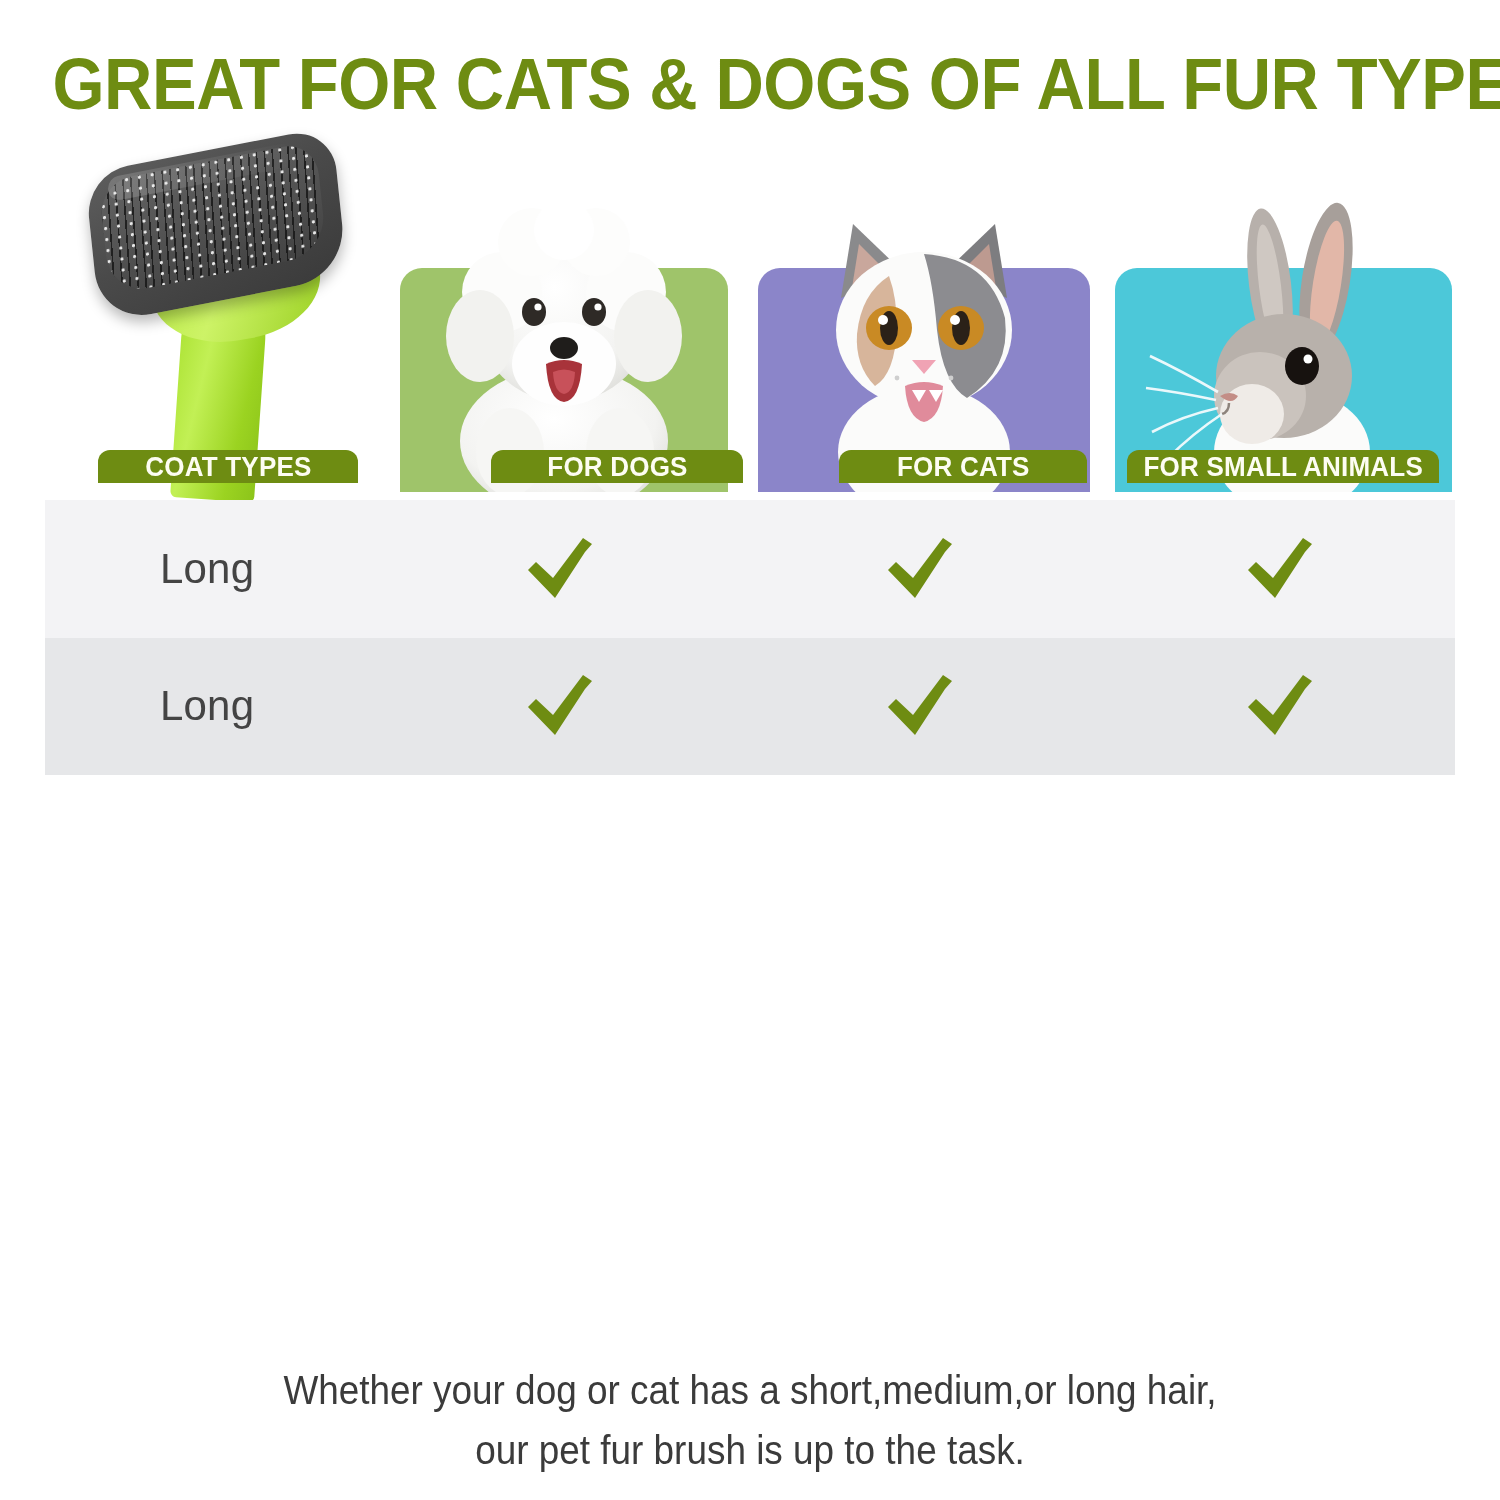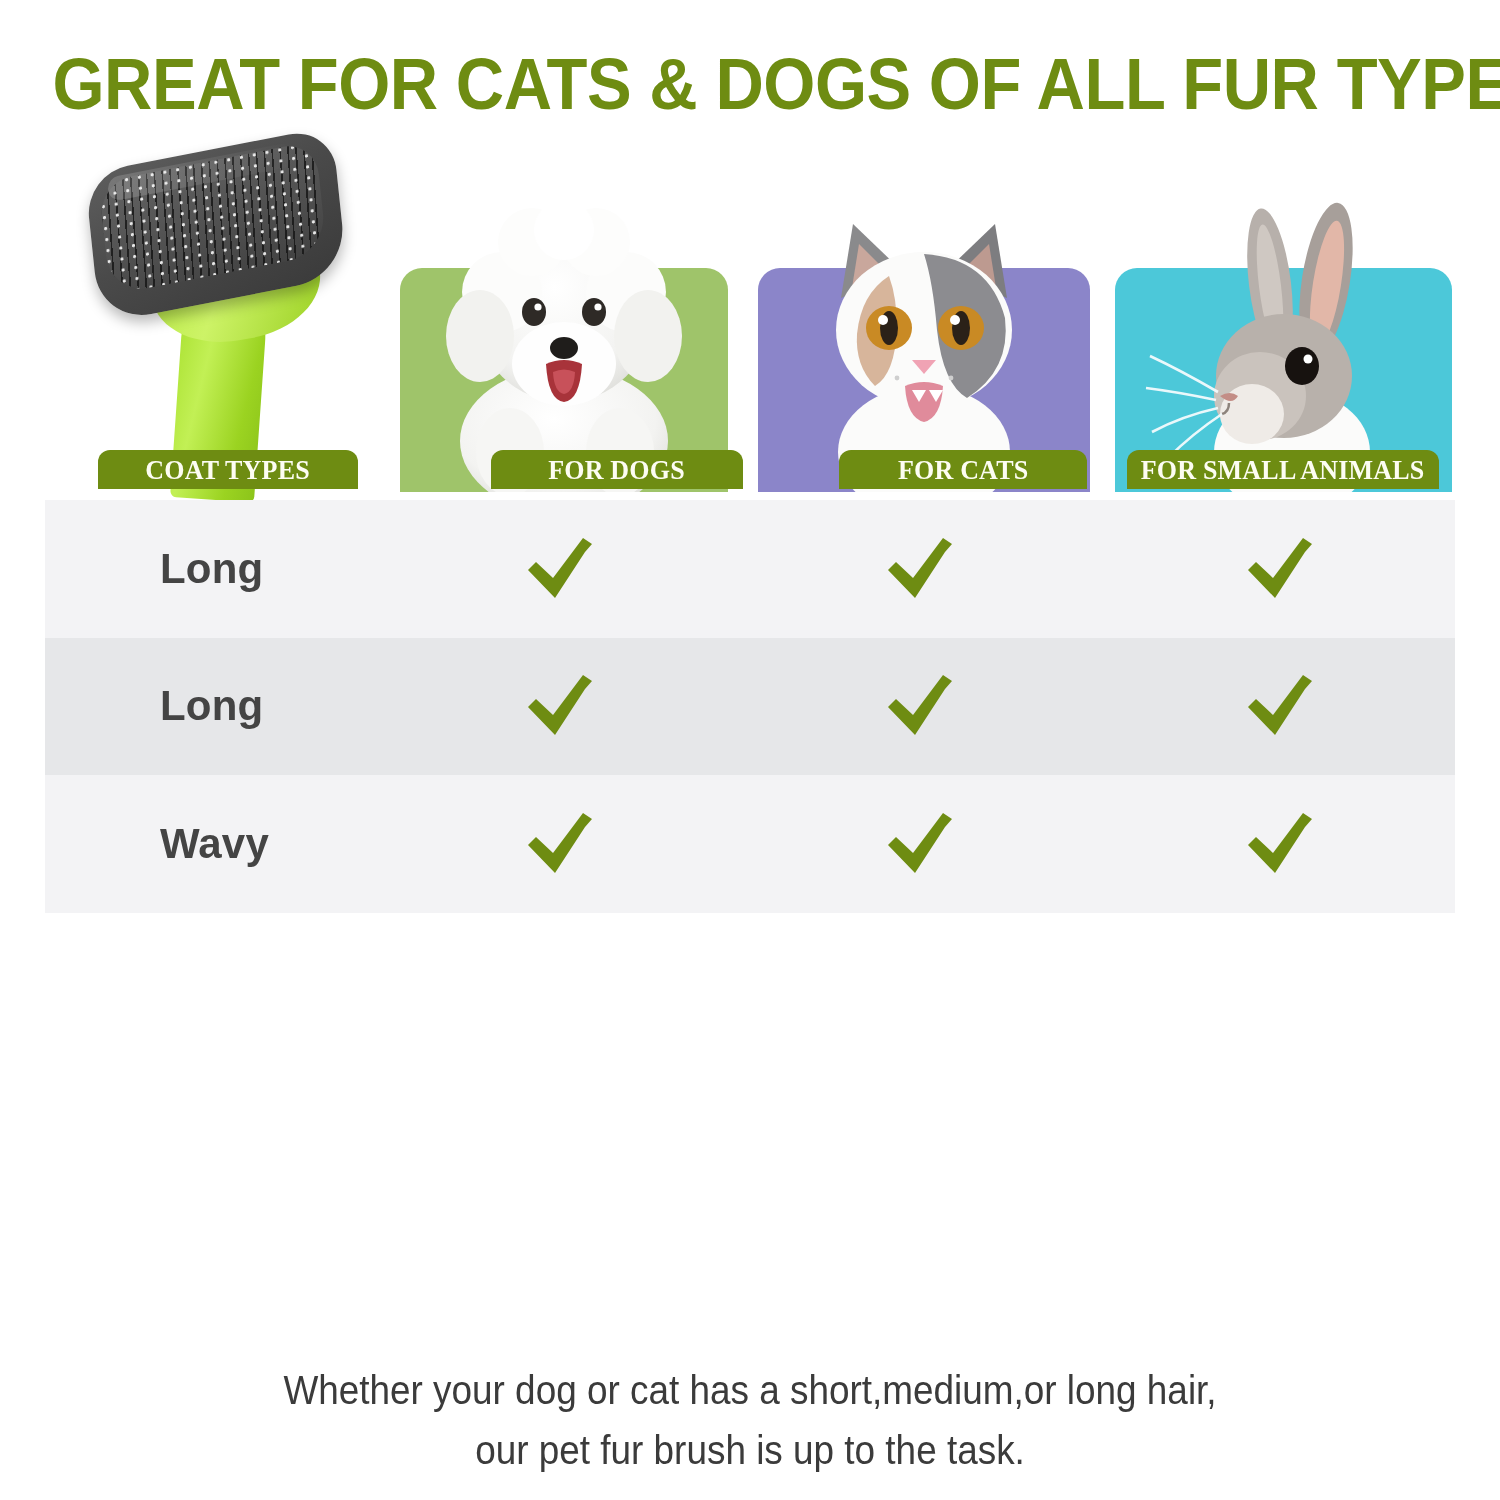--- a/index.html
+++ b/index.html
@@ -137,28 +137,27 @@
     bottom: 0;
     left: 50%;
     transform: translateX(-50%);
     pointer-events: none;
   }
 
   
   .header-tab {
     position: absolute;
     top: 450px;
-    height: 39px;
+    height: 33px;
     background: #6e8c12;
     border-radius: 12px 12px 0 0;
     display: flex;
     align-items: center;
     justify-content: center;
     z-index: 6;
-    font-family: Liberation Serif, serif;
   }
   .header-tab span {
     color: #fdfdf2;
     font-weight: bold;
     font-size: 28px;
     letter-spacing: 0.2px;
     transform: scaleX(0.93);
     white-space: nowrap;
   }
   #tab-coat  { left: 98px;   width: 260px; }
@@ -182,21 +181,21 @@
     display: flex;
     align-items: center;
   }
   .table-row.odd  { background: #f3f3f5; }
   .table-row.even { background: #e6e7e9; }
 
   .row-label {
     position: absolute;
     left: 115px;
     font-size: 42px;
-    font-weight: bold;
+    font-weight: normal;
     color: #444444;
     letter-spacing: 0.2px;
   }
 
   .check-cell {
     position: absolute;
     width: 90px;
     height: 90px;
     display: flex;
     align-items: center;
@@ -408,44 +407,20 @@
       <span class="check-mark">
           <svg width="74" height="66" viewBox="0 0 74 66">
             <path d="M5 34 L13 26 L30 42 L60 2 L69 8 L62 16 L32 62 Z" fill="#6e8c12"></path>
           </svg>
         </span>
     </div>
   </div>
 
 
 
-  <div class="table-row odd">
-    <div class="row-label">Wavy</div>
-    <div class="check-cell c0">
-      <span class="check-mark">
-          <svg width="74" height="66" viewBox="0 0 74 66">
-            <path d="M5 34 L13 26 L30 42 L60 2 L69 8 L62 16 L32 62 Z" fill="#6e8c12"></path>
-          </svg>
-        </span>
-    </div>
-    <div class="check-cell c1">
-      <span class="check-mark">
-          <svg width="74" height="66" viewBox="0 0 74 66">
-            <path d="M5 34 L13 26 L30 42 L60 2 L69 8 L62 16 L32 62 Z" fill="#6e8c12"></path>
-          </svg>
-        </span>
-    </div>
-    <div class="check-cell c2">
-      <span class="check-mark">
-          <svg width="74" height="66" viewBox="0 0 74 66">
-            <path d="M5 34 L13 26 L30 42 L60 2 L69 8 L62 16 L32 62 Z" fill="#6e8c12"></path>
-          </svg>
-        </span>
-    </div>
-  </div>
 
 
 </div>
 
 <div id="caption">
   <span class="cap-line">Whether your dog or cat has a short,medium,or long hair,</span>
   <span class="cap-line">our pet fur brush is up to the task.</span>
 </div>
 
 </body></html>

